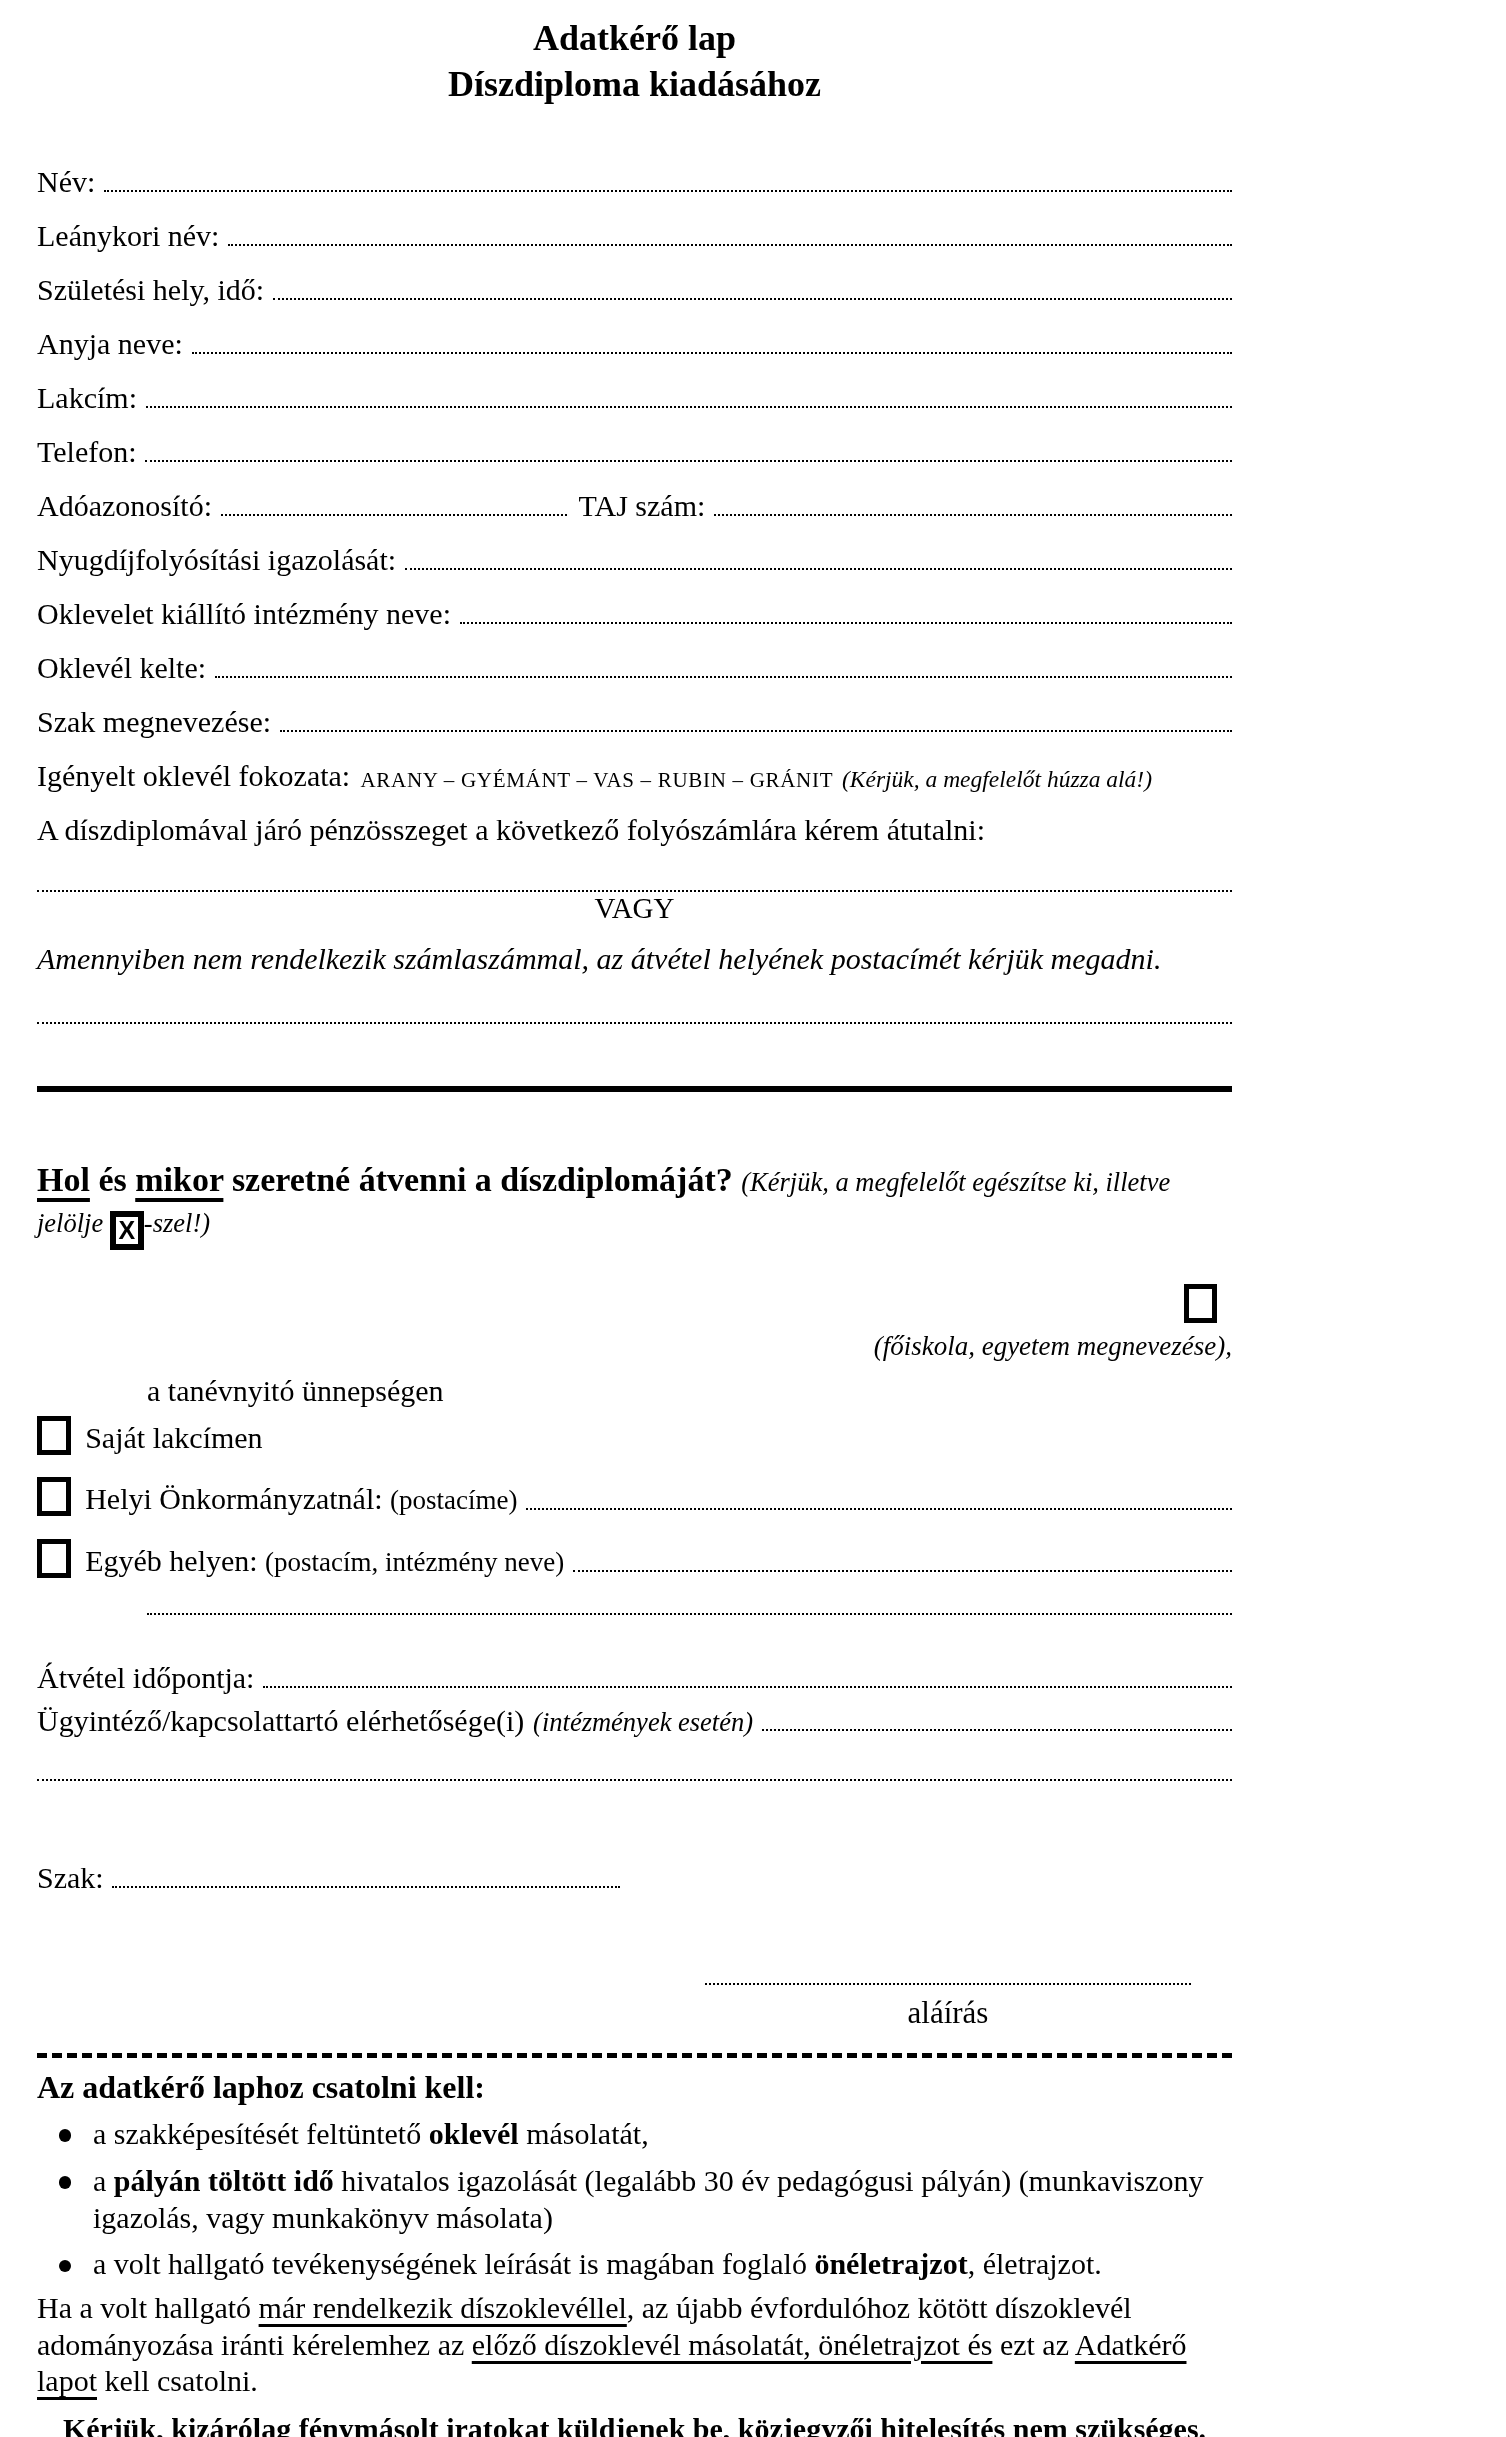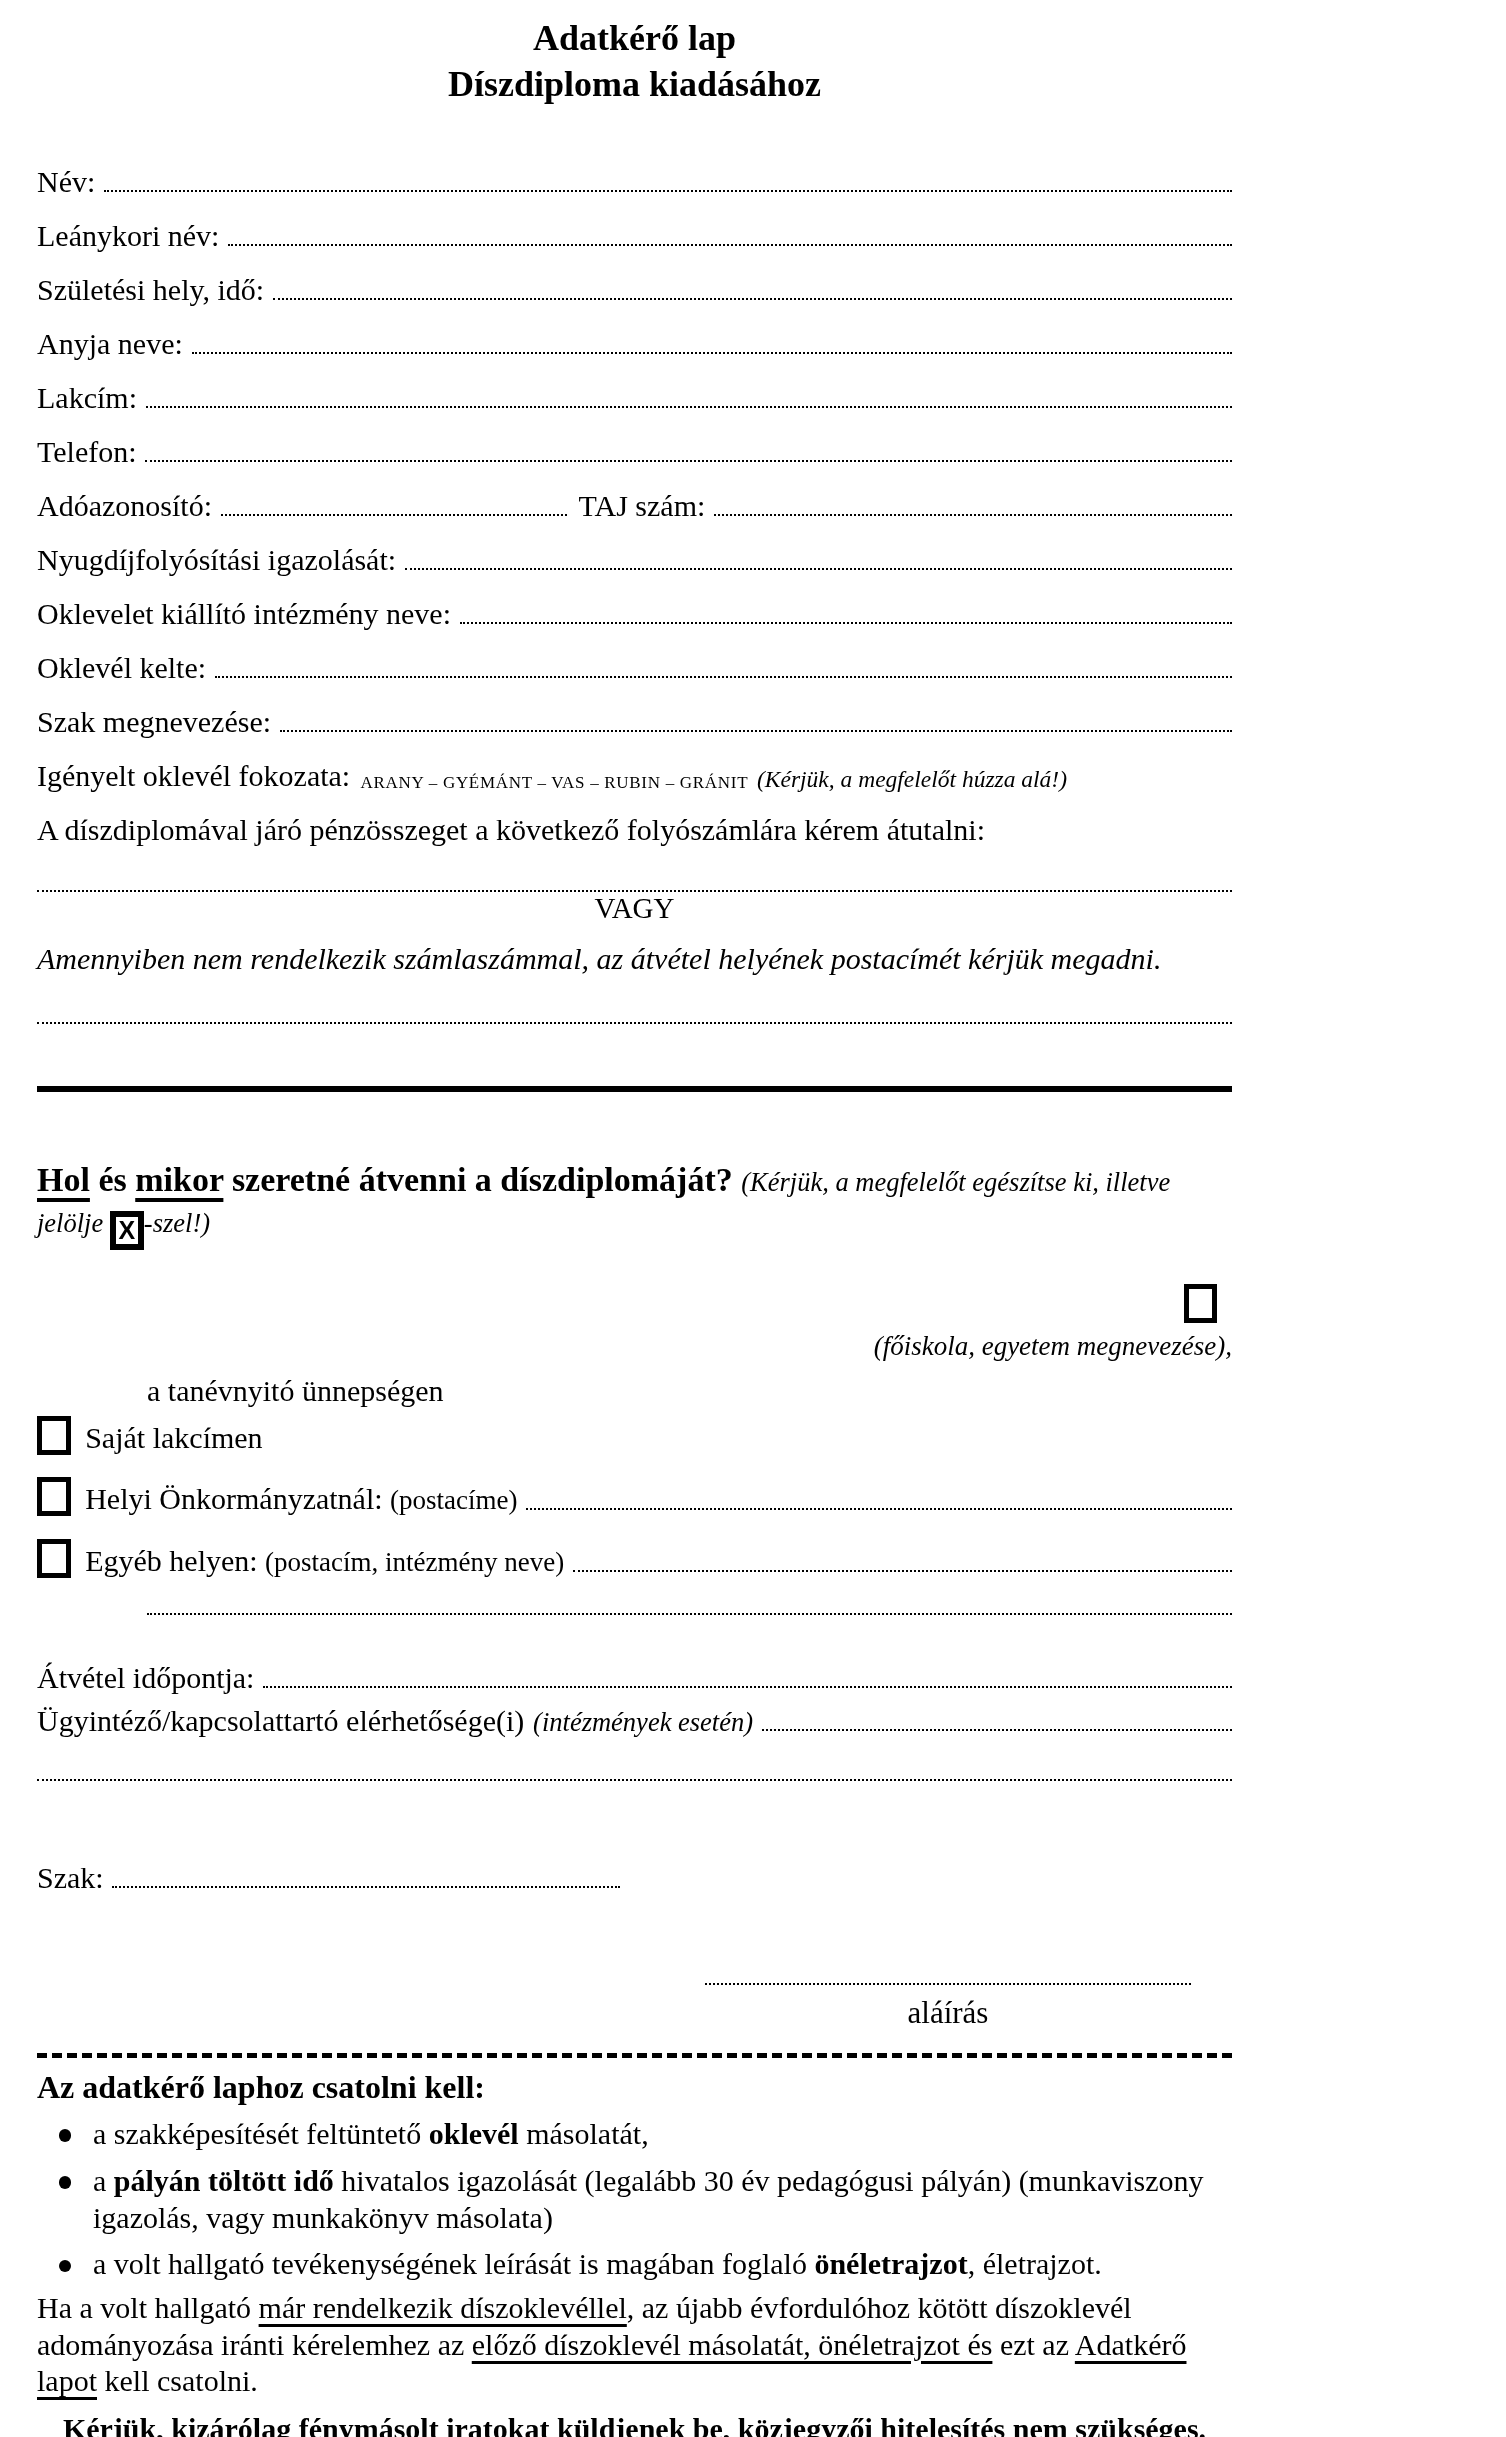--- a/index.html
+++ b/index.html
@@ -15,21 +15,21 @@
   .title { text-align:center; font-weight:bold; font-size:36px; line-height:1.3; }
 
   .fields { margin-top:37px; }
   .row { display:flex; align-items:flex-end; height:54px; }
   .row .lbl { white-space:nowrap; }
   .dots { flex:1 1 auto; height:0; border-bottom:2.9px dotted #000; margin:0 0 7.4px 8.8px; }
   .dots.fixed { flex:0 0 346px; }
   .dots.kelt { flex:0 0 508px; }
   .row .lbl2 { white-space:nowrap; margin-left:11.8px; }
 
-  .opts { font-size:17px; letter-spacing:0.7px; margin-left:10.3px; white-space:nowrap; }
+  .opts { font-size:21px; letter-spacing:0.7px; margin-left:10.3px; white-space:nowrap; }
   .note-i { font-style:italic; font-size:23.5px; margin-left:8.8px; white-space:nowrap; }
 
   .dotline { height:0; border-bottom:2.9px dotted #000; }
   .vagy { text-align:center; font-size:29px; }
   .italic-line { font-style:italic; font-size:30px; margin-top:17px; }
   .thick-rule { border-top:6.6px solid #000; margin-top:62px; }
 
   .pickup-q { margin-top:68px; font-weight:bold; font-size:34px; line-height:1.2; }
   .pickup-q .small-note { font-weight:normal; font-style:italic; font-size:26.5px; }
   .u { text-decoration:underline; text-decoration-thickness:3.7px; text-underline-offset:6.6px; }

